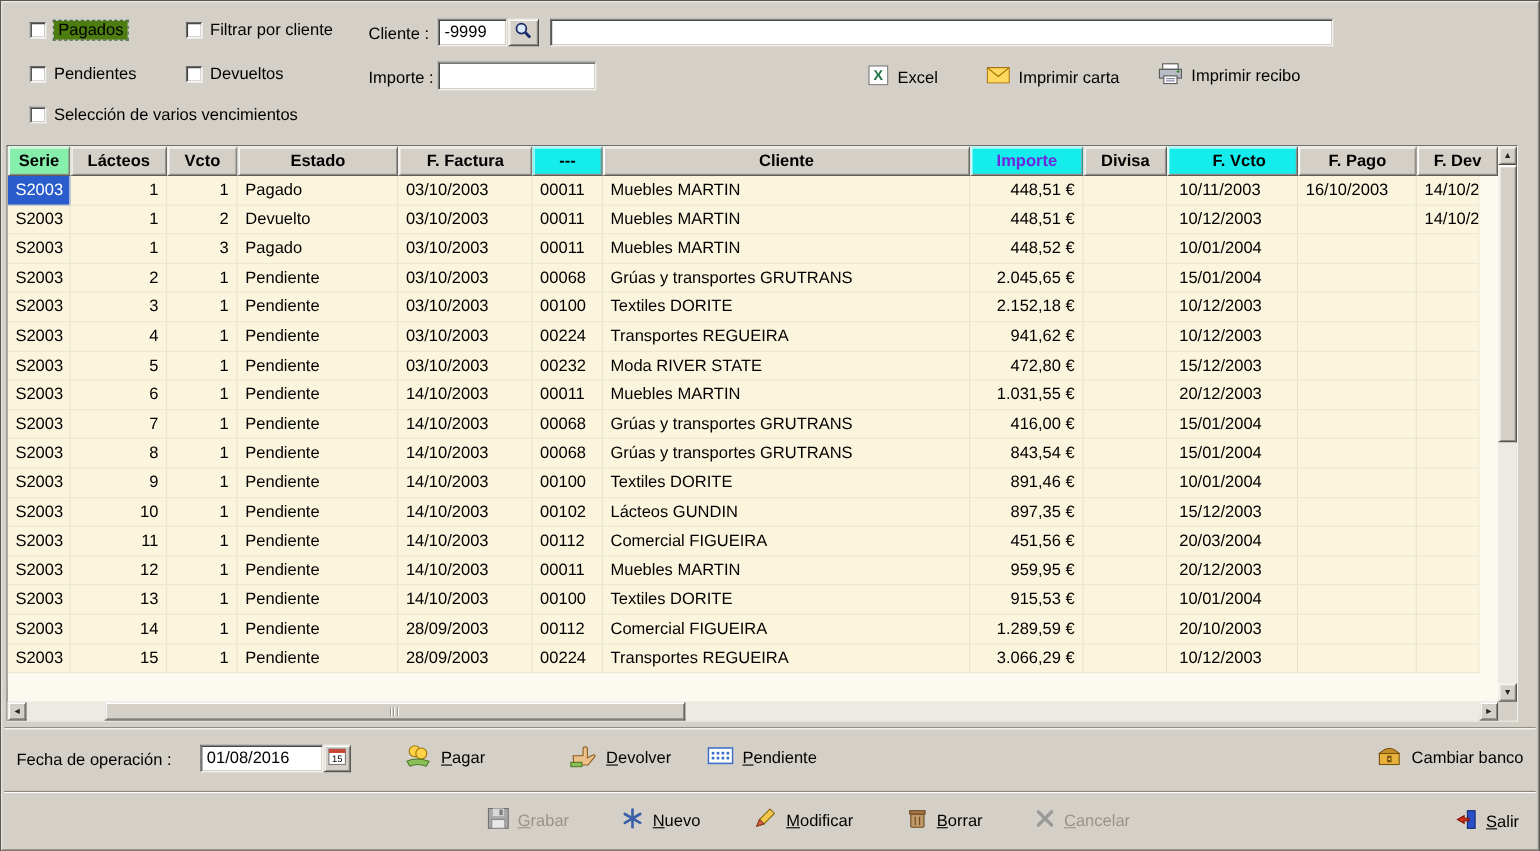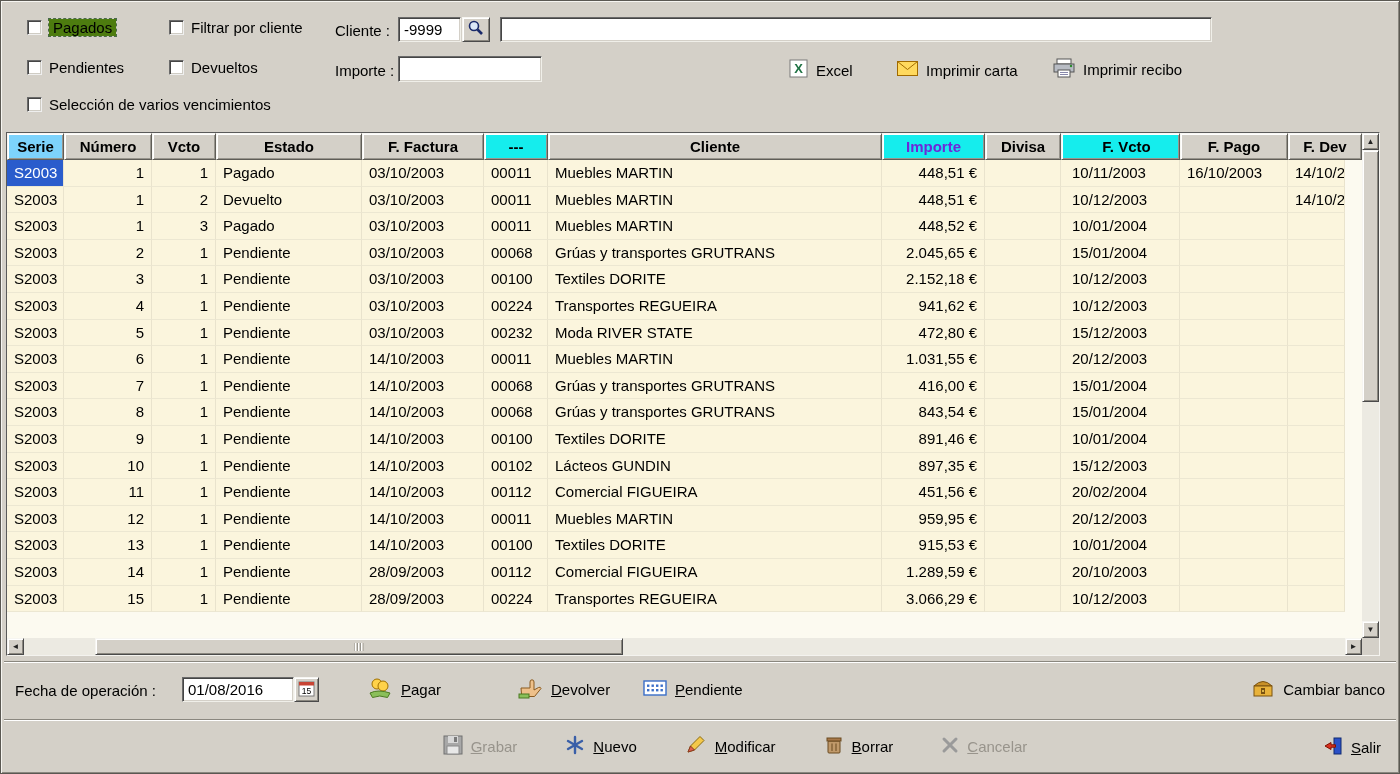--- a/index.html
+++ b/index.html
@@ -14,21 +14,21 @@
   .field{background:#fff;border:1px solid;border-color:#6a6a6a #f0efe9 #f0efe9 #6a6a6a;box-shadow:inset 1px 1px 0 #454545, inset -1px -1px 0 #d4d0c8;font:15px "Liberation Sans",sans-serif;padding:0 5px;outline:none}
   .pbtn{background:#d4d0c8;border:1px solid;border-color:#f6f5f1 #4a4a4a #4a4a4a #f6f5f1;box-shadow:inset 1px 1px 0 #fff, inset -1px -1px 0 #8a877f;display:flex;align-items:center;justify-content:center;cursor:default}
   .flatbtn{display:flex;align-items:center;gap:8px;cursor:default;background:none;border:none;font:15px "Liberation Sans",sans-serif;white-space:nowrap}
   .dis{color:#98948c}
   .lbl{white-space:nowrap}
   
   .grid{position:absolute;left:5px;top:131px;width:1374px;height:524px;border:1px solid;border-color:#5a5a5a #f4f3ef #f4f3ef #5a5a5a;background:#d4d0c8}
   .gcontent{position:absolute;left:0;top:0;right:17px;bottom:17px;overflow:hidden;background:#fcfaf0}
   .ghead{display:flex;height:27px}
   .hcell{flex:none;background:#d4d0c8;border:1px solid;border-color:#f8f7f3 #5f5d57 #5f5d57 #f8f7f3;box-shadow:inset 1px 1px 0 #fff, inset -1px -1px 0 #98958d;font-weight:bold;font-size:15px;display:flex;align-items:center;justify-content:center;overflow:hidden;white-space:nowrap;cursor:default}
-  .hy{background:#7dd3fc}
+  .hy{background:#86efac}
   .hc{background:#15eded}
   .hr{color:#6d28d9}
   .gbody{position:absolute;left:0;top:27px;right:17px;bottom:17px;overflow:hidden;background:#fcfaf0}
   .grow{display:flex;height:26.6px;background:#fbf5dd}
   .cell{flex:none;line-height:26.4px;font-size:15px;border-right:1px solid #e9e3cd;border-bottom:1px solid #ece7d2;overflow:hidden;white-space:nowrap;cursor:default}
   .al{padding-left:7px}
   .ar{text-align:right;padding-right:7px}
   .c0{width:57px}.c1{width:88px}.c2{width:64px}.c3{width:146px}.c4{width:122px}.c5{width:64px}
   .c6{width:334px}.c7{width:103px}.c8{width:76px}.c9{width:119px;padding-left:11px}.c10{width:108px}.c11{width:auto;flex:1}
   .sel{background:#2a5ccc;color:#fff}
@@ -124,21 +124,21 @@
       <span class="cb"></span>
       <span class="lbl">Selección de varios vencimientos</span>
     </div>
   </div>
 
   <div class="grid">
 
     <div class="gcontent">
       <div class="ghead">
         <div class="hcell c0 hy">Serie</div>
-        <div class="hcell c1">Número</div>
+        <div class="hcell c1">Lácteos</div>
         <div class="hcell c2">Vcto</div>
         <div class="hcell c3">Estado</div>
         <div class="hcell c4">F. Factura</div>
         <div class="hcell c5 hc">---</div>
         <div class="hcell c6">Cliente</div>
         <div class="hcell c7 hc hr">Importe</div>
         <div class="hcell c8">Divisa</div>
         <div class="hcell c9 hc" style="padding-left:12px">F. Vcto</div>
         <div class="hcell c10">F. Pago</div>
         <div class="hcell c11">F. Dev</div>
@@ -315,21 +315,21 @@
           <div class="grow">
     <div class="cell c0 al">S2003</div>
     <div class="cell c1 ar">11</div>
     <div class="cell c2 ar">1</div>
     <div class="cell c3 al">Pendiente</div>
     <div class="cell c4 al">14/10/2003</div>
     <div class="cell c5 al">00112</div>
     <div class="cell c6 al">Comercial FIGUEIRA</div>
     <div class="cell c7 ar">451,56 €</div>
     <div class="cell c8"></div>
-    <div class="cell c9">20/02/2004</div>
+    <div class="cell c9">20/03/2004</div>
     <div class="cell c10 al"></div>
     <div class="cell c11 al"></div>
   </div>
           <div class="grow">
     <div class="cell c0 al">S2003</div>
     <div class="cell c1 ar">12</div>
     <div class="cell c2 ar">1</div>
     <div class="cell c3 al">Pendiente</div>
     <div class="cell c4 al">14/10/2003</div>
     <div class="cell c5 al">00011</div>

